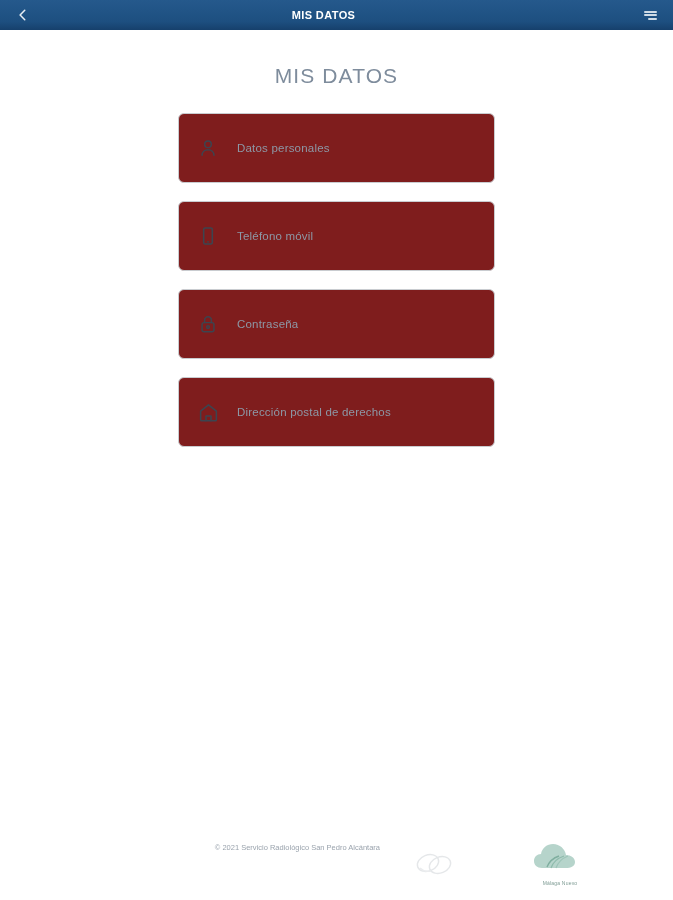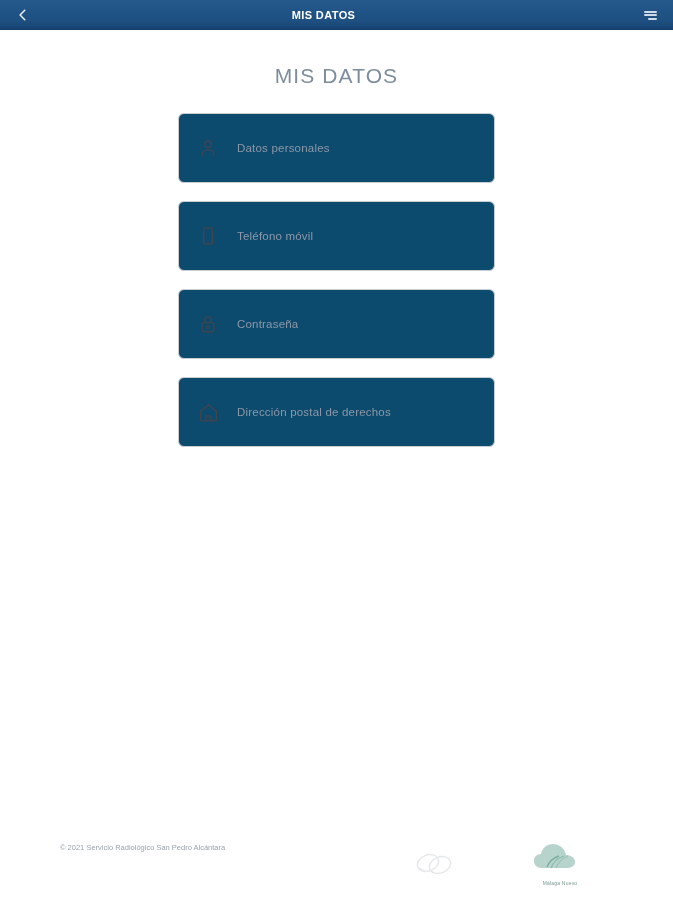--- a/index.html
+++ b/index.html
@@ -94,21 +94,21 @@
     margin: 0 auto;
     padding: 0;
     list-style: none;
     width: 317px;
     margin-top: 25px;
   }
   .card {
     height: 70px;
     border: 1px solid #c9ccd0;
     border-radius: 6px;
-    background: #0c4a6e;
+    background: #7f1d1d;
     display: flex;
     align-items: center;
     margin-bottom: 18px;
     box-sizing: border-box;
     cursor: pointer;
   }
   .card-icon {
     width: 58px;
     min-width: 58px;
     display: flex;
@@ -130,21 +130,21 @@
     left: 0;
     bottom: 8px;
     width: 673px;
     height: 56px;
   }
   .footer-text {
     position: absolute;
     left: 60px;
     top: 6px;
     width: 320px;
-    text-align: left;
+    text-align: right;
     color: #9aa3ad;
     font-size: 7.5px;
     line-height: 11px;
     user-select: none;
   }
   .footer-logo-rings {
     position: absolute;
     left: 403px;
     top: 6px;
     width: 64px;

